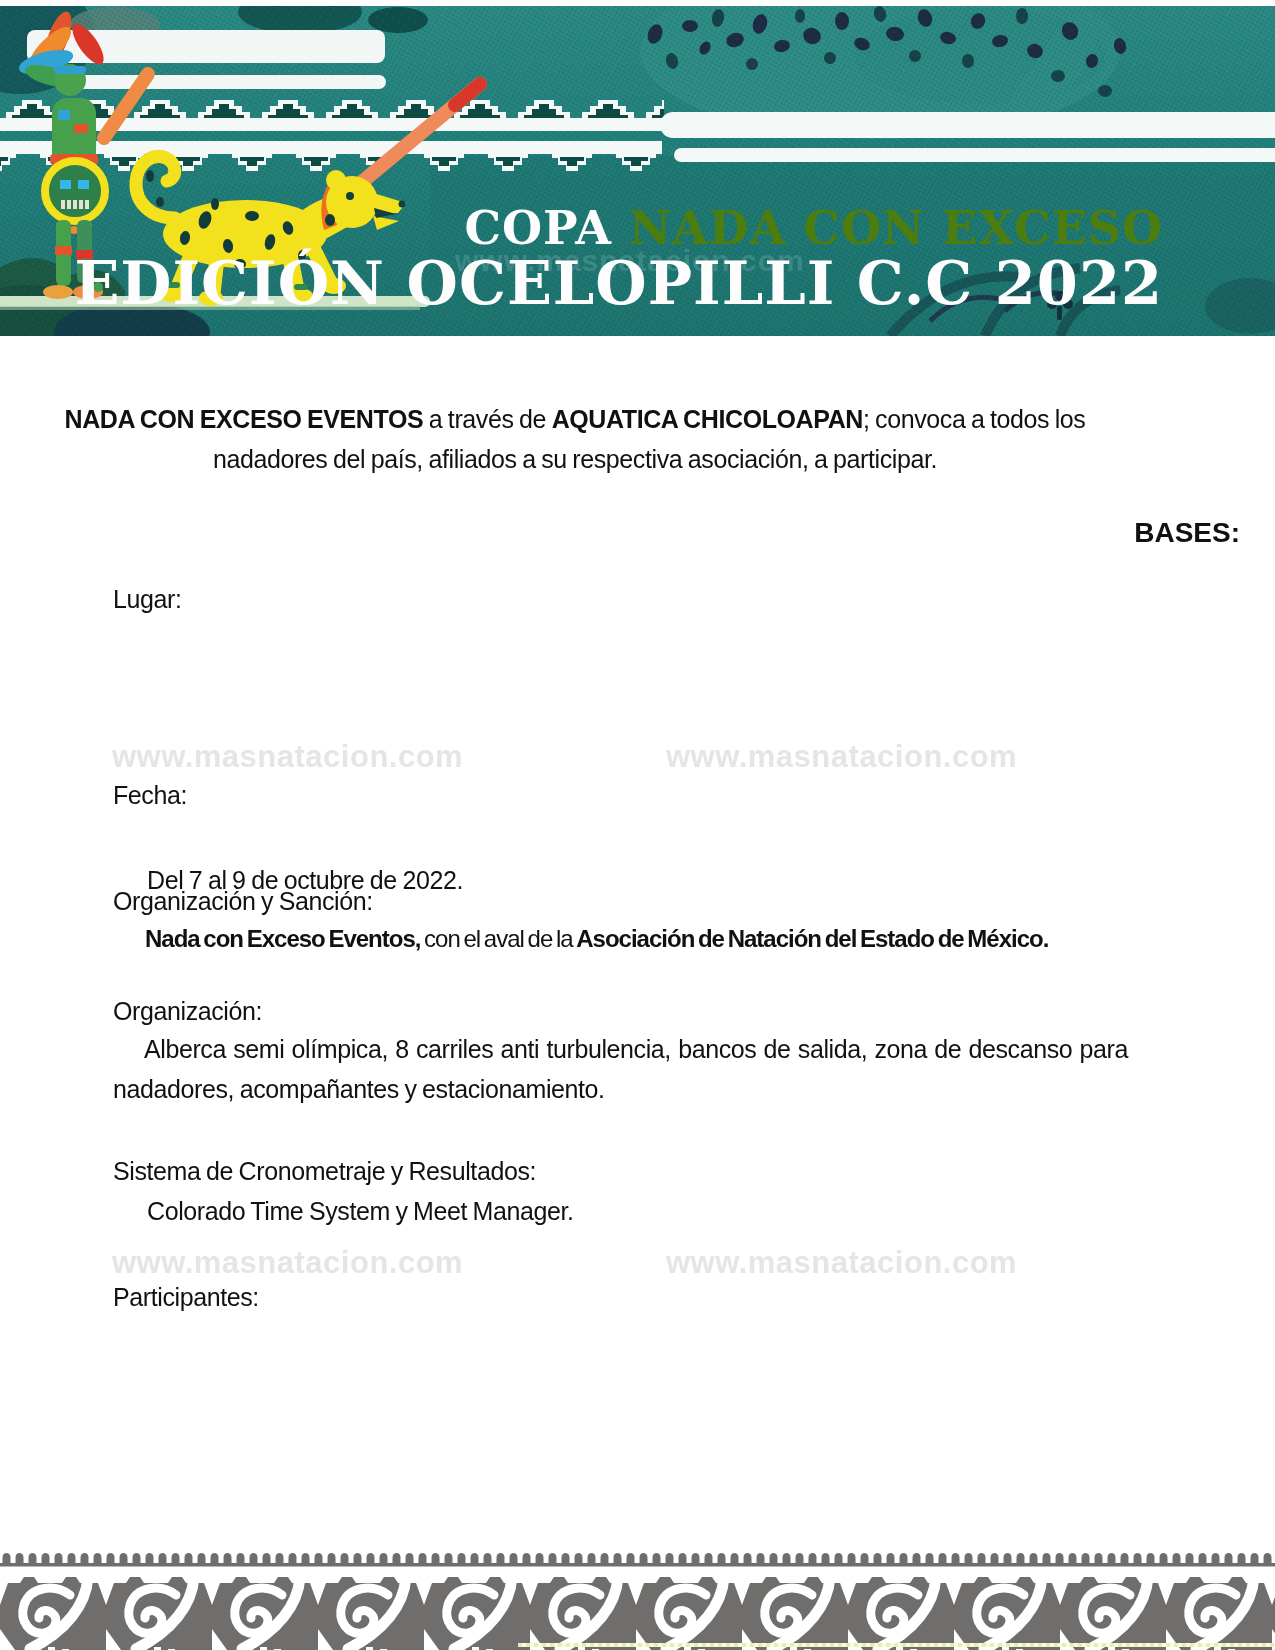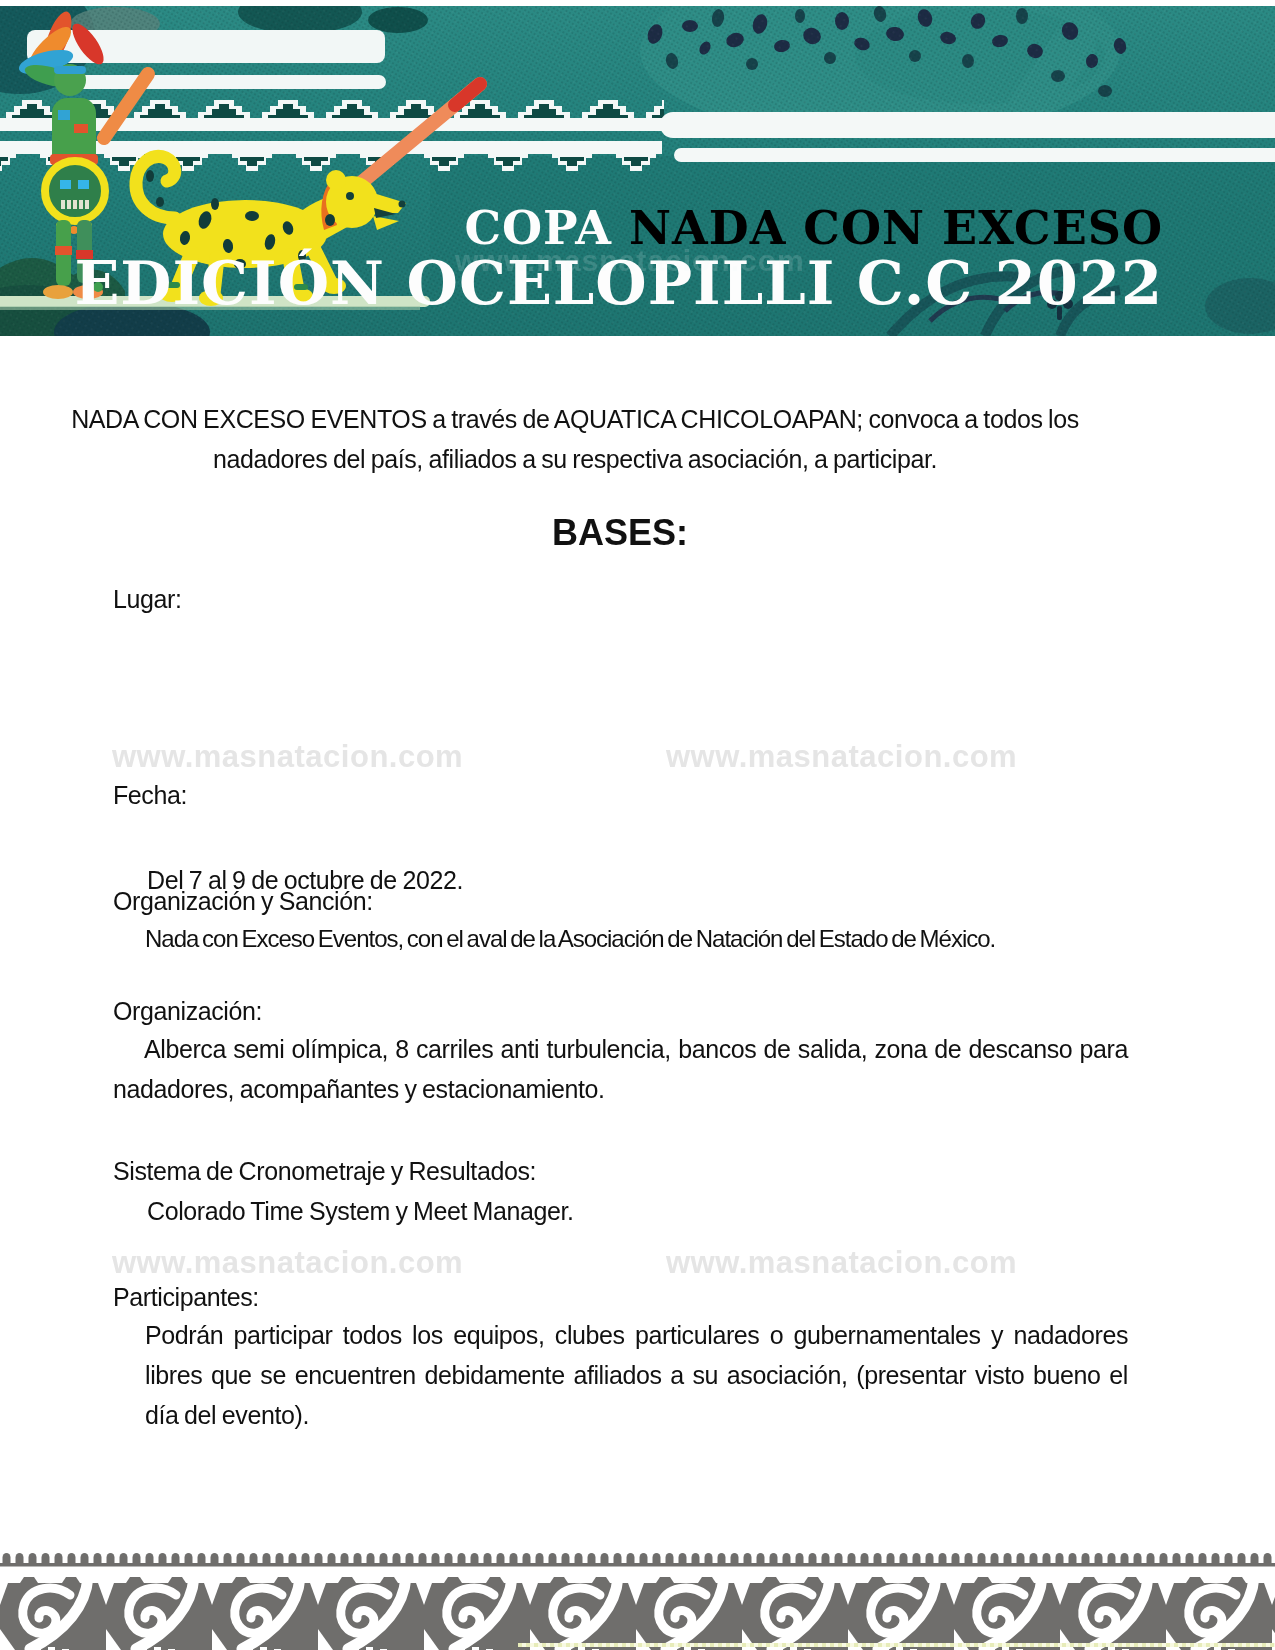--- a/index.html
+++ b/index.html
@@ -5,30 +5,30 @@
   html,body{margin:0;padding:0;background:#ffffff;}
   .page{position:relative;width:1275px;height:1650px;background:#ffffff;overflow:hidden;
         font-family:"Liberation Sans",sans-serif;color:#111;}
   
   .banner{position:absolute;top:6px;left:0;width:1275px;height:330px;}
   .banner svg{display:block;}
   .title-line{position:absolute;right:112px;font-family:"DejaVu Serif",serif;font-weight:bold;
               color:#fdfdfd;white-space:pre;line-height:1;letter-spacing:1px;text-align:right;}
   .t1{top:199px;font-size:46px;}
   .t2{top:248px;font-size:59px;}
-  .t-yellow{color:#000000;}
+  .t-yellow{color:#4d7c0f;}
   .banner-wm{position:absolute;top:238px;left:455px;font-weight:bold;font-size:30px;
              color:rgba(238,248,248,0.15);letter-spacing:1px;}
   
   .txt{position:absolute;font-size:25px;line-height:40px;letter-spacing:-0.4px;word-spacing:-1px;}
-  .b{font-weight:normal;}
+  .b{font-weight:bold;}
   .keep{white-space:pre-wrap;}
   .just{text-align:justify;}
   .intro{top:399px;left:40px;width:1070px;text-align:center;}
-  .bases{top:513px;left:0;width:1240px;text-align:center;font-size:36px;font-weight:bold;letter-spacing:0;}
+  .bases{top:513px;left:0;width:1240px;text-align:right;font-size:28px;font-weight:bold;letter-spacing:0;}
   .h{left:113px;font-weight:normal;}
   .h-lugar{top:579px}
   .p-lugar{top:617px;left:145px;width:983px;}
   .h-fecha{top:775px}
   .p-fecha{top:860px;left:147px;text-align:center;}
   .h-org{top:881px}
   .p-org{top:919px;left:145px;white-space:nowrap;font-size:24px;letter-spacing:-1px;word-spacing:-2px;}
   .h-inst{top:991px}
   .p-inst{top:1029px;left:113px;width:1015px;text-indent:31px;}
   .h-cron{top:1151px}
@@ -274,21 +274,20 @@
   <div class="txt h h-inst">Organización:</div>
   <div class="txt just p-inst">Alberca semi olímpica, 8 carriles anti turbulencia, bancos de salida, zona de descanso para nadadores, acompañantes y estacionamiento.</div>
 
   <div class="txt h h-cron">Sistema de Cronometraje y Resultados:</div>
   <div class="txt p-cron">Colorado Time System y Meet Manager.</div>
 
   <div class="wm wm2l">www.masnatacion.com</div>
   <div class="wm wm2r">www.masnatacion.com</div>
 
   <div class="txt h h-part">Participantes:</div>
-  <div class="txt just p-part">Podrán participar todos los equipos, clubes particulares o gubernamentales y nadadores libres que se encuentren debidamente afiliados a su asociación, (presentar visto bueno el día del evento).</div>
 
   <svg class="bells" width="1275" height="18" viewBox="0 0 1275 18">
     <defs>
       <pattern id="bells" width="13" height="18" patternUnits="userSpaceOnUse">
         <path d="M2.5,14 v-5.5 a4,4.5 0 0 1 8,0 V14 z" fill="#6f6e6c"></path>
       </pattern>
     </defs>
     <rect width="1275" height="18" fill="url(#bells)"></rect>
     <rect y="14" width="1275" height="3.5" fill="#6f6e6c"></rect>
   </svg>

